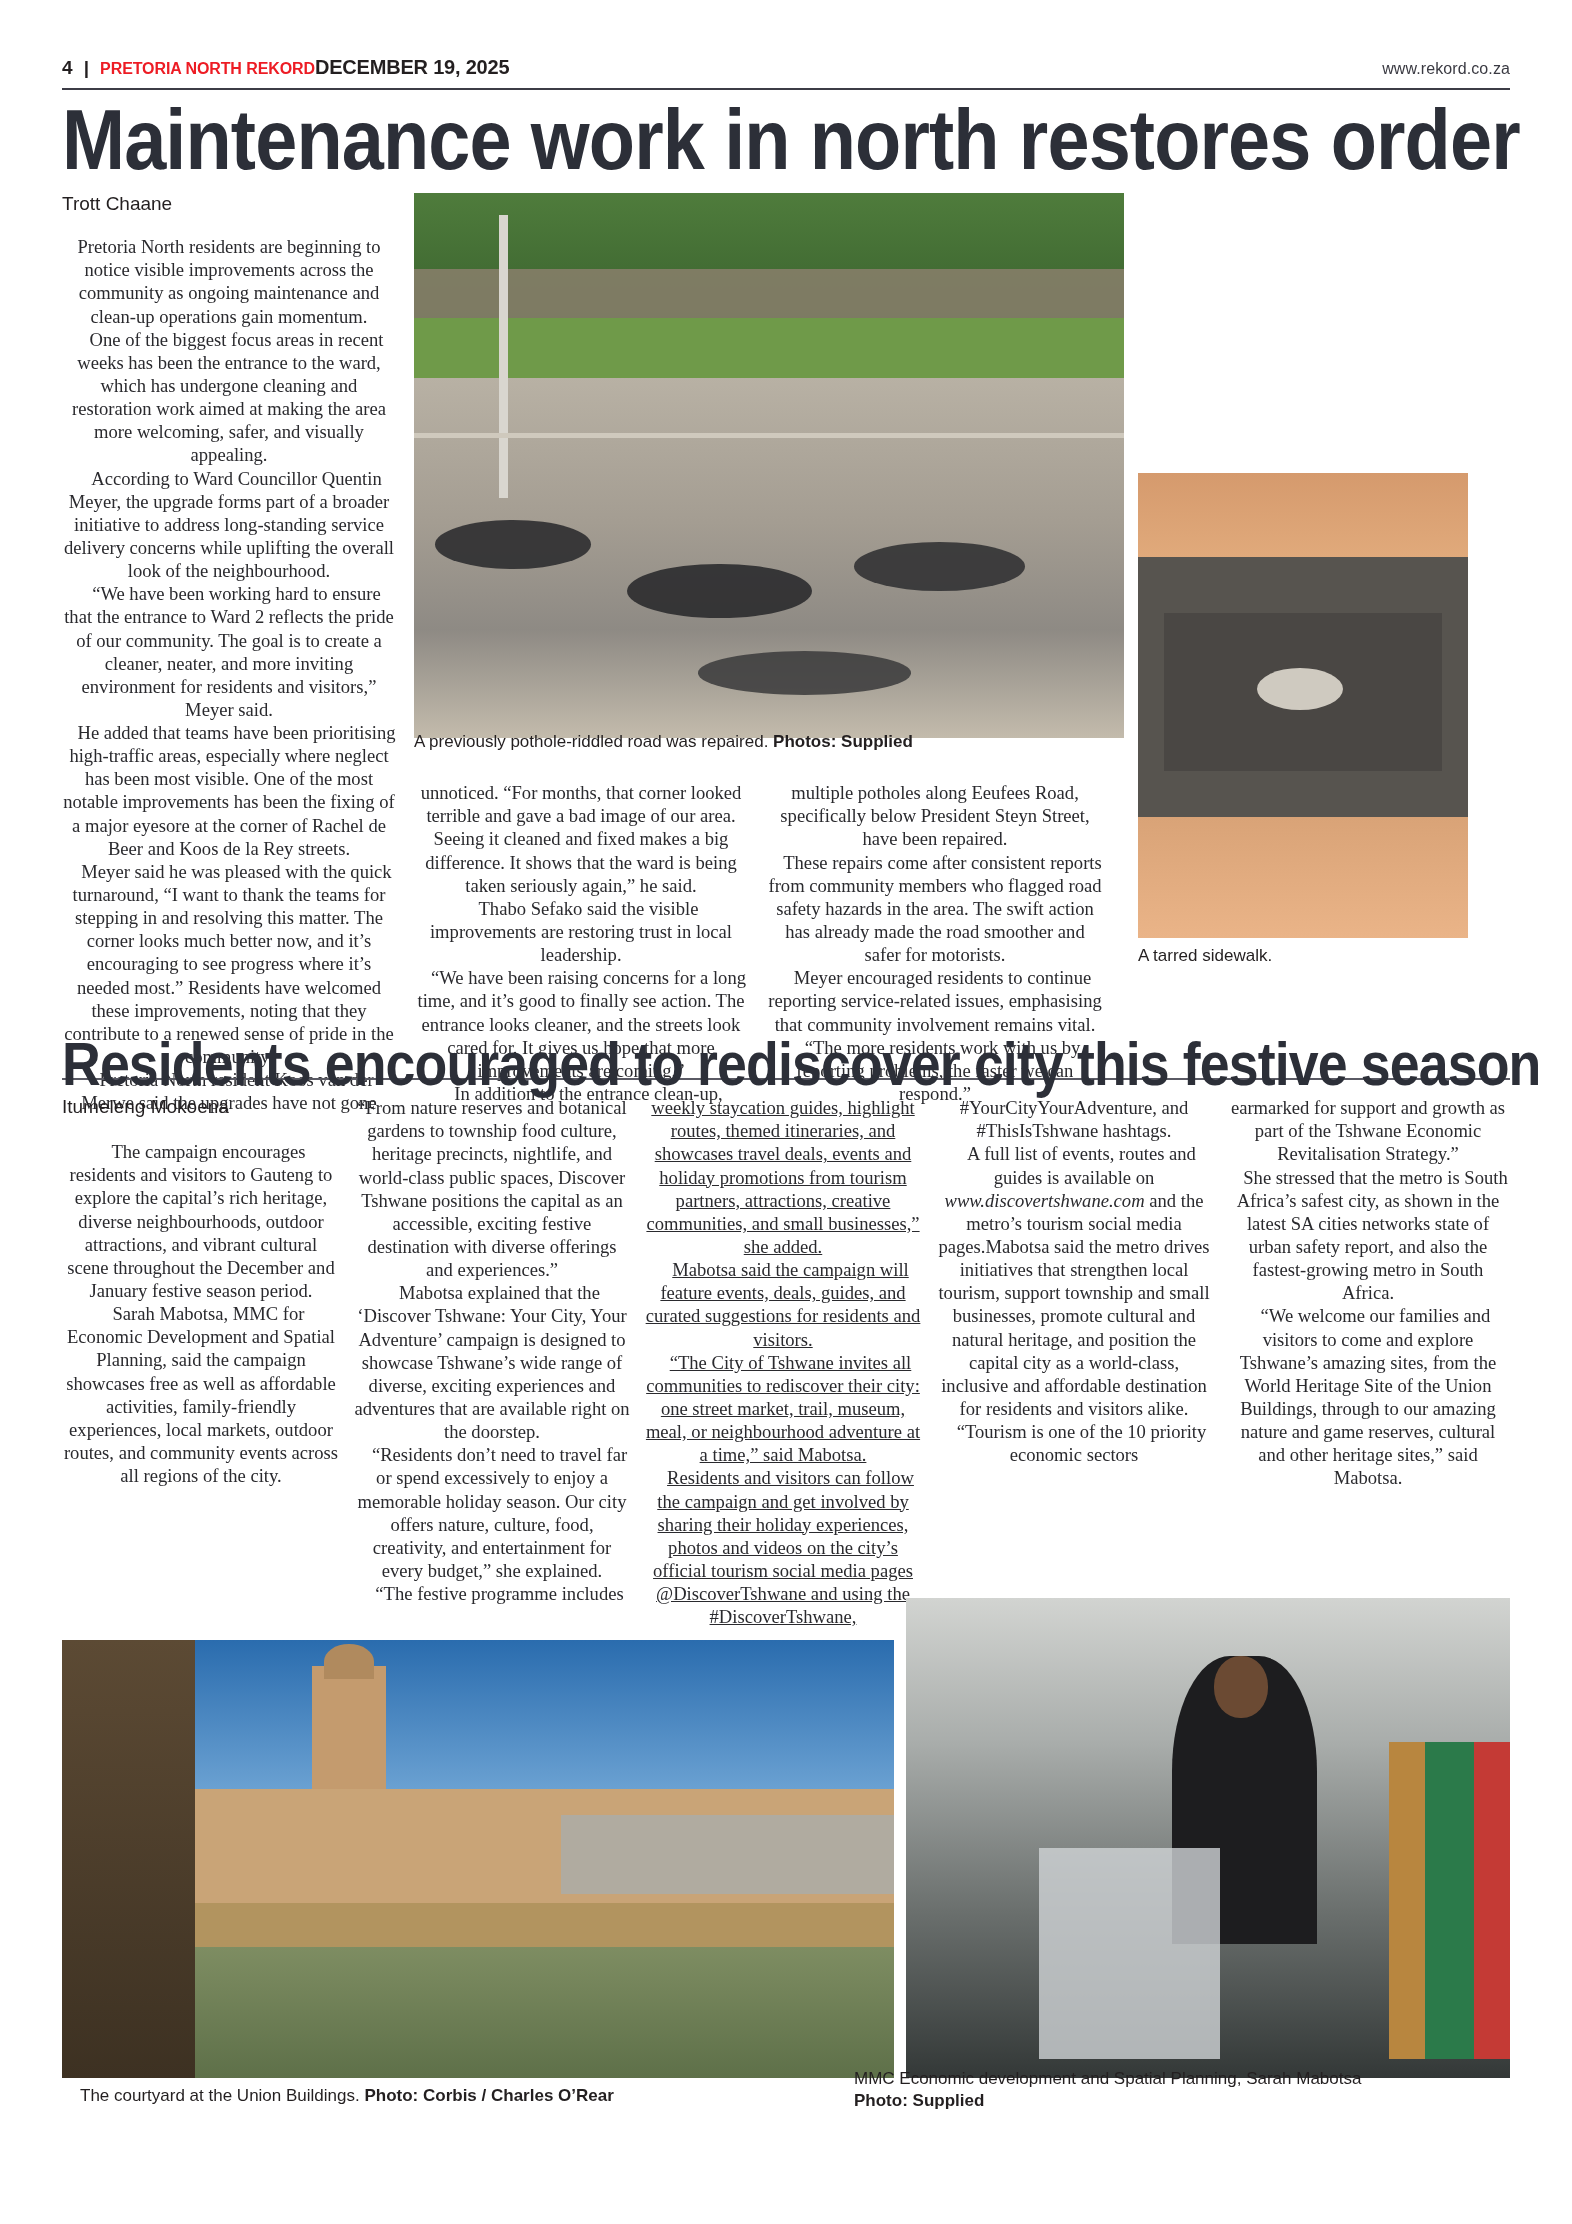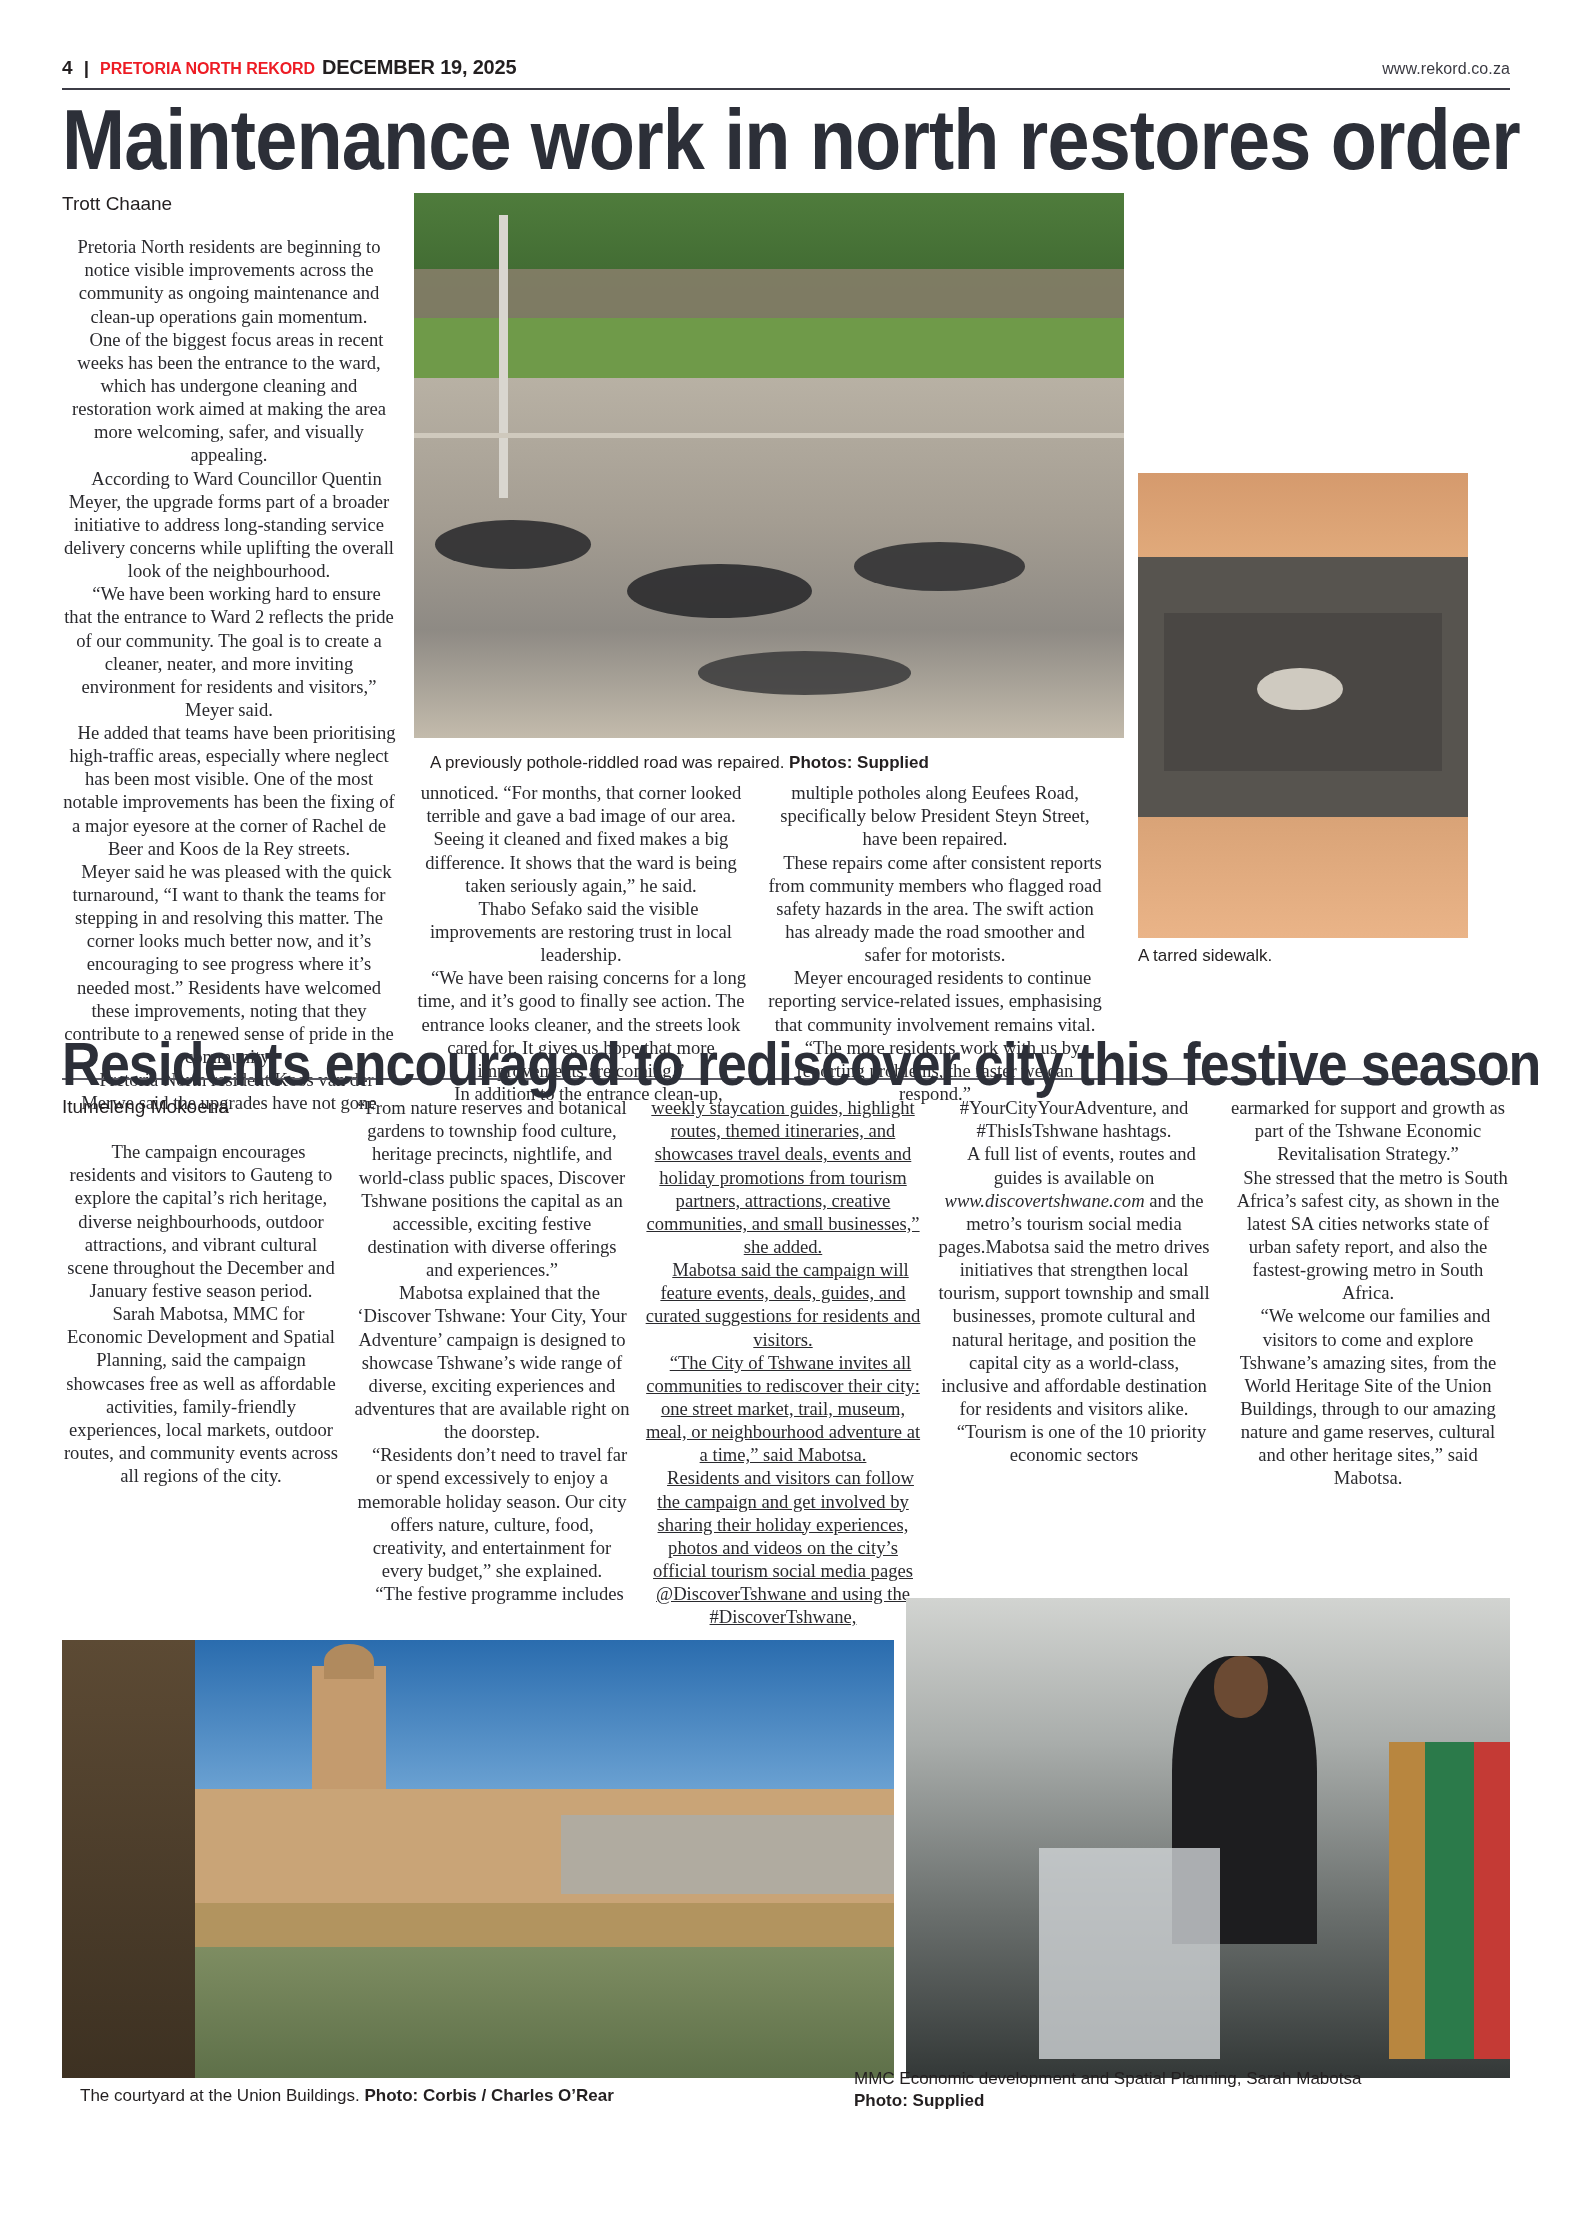--- a/index.html
+++ b/index.html
@@ -14,21 +14,21 @@
 
   
   .masthead{
     display:flex;align-items:baseline;
     padding-top:56px;
     font-family:"Liberation Sans", sans-serif;
   }
   .mh-page{font-size:19px;font-weight:700;color:#231f20;letter-spacing:.2px;}
   .mh-sep{font-size:19px;font-weight:700;color:#231f20;margin:0 11px;}
   .mh-pub{font-size:16px;font-weight:700;color:#ed1c24;letter-spacing:-.1px;}
-  .mh-date{font-size:20px;font-weight:700;color:#231f20;margin-left:7px;letter-spacing:-.2px;}
+  .mh-date{font-size:20px;font-weight:700;color:#231f20;letter-spacing:-.2px;}
   .mh-url{margin-left:auto;font-size:16px;font-weight:400;color:#3a3a42;letter-spacing:.1px;}
 
   .rule-top{border-top:2px solid #3c3c46;margin-top:9px;}
 
   
   .headline{
     font-family:"Liberation Sans Narrow","Liberation Sans", sans-serif;
     font-weight:700;
     color:#2c2f38;
     line-height:.92;
@@ -58,21 +58,21 @@
   .s1-photo-side{
     position:absolute;left:1076px;top:280px;width:330px;height:465px;
     background:linear-gradient(#d8a377 0%,#e0a877 18%,#6f6c68 30%,#5b5854 52%,#7d7a74 64%,#dba87c 76%,#e8b184 100%);
     overflow:hidden;
   }
   .cap{
     font-family:"Liberation Sans", sans-serif;
     font-size:17px;color:#231f20;line-height:1.3;
   }
   .cap b{font-weight:700;}
-  .cap-main{position:absolute;left:352px;top:559px;width:712px;margin-left:16px;}
+  .cap-main{position:absolute;left:352px;top:538px;width:712px;}
   .cap-side{position:absolute;left:1076px;top:752px;width:340px;}
 
   .s1-col2{position:absolute;left:352px;top:588px;width:334px;}
   .s1-col3{position:absolute;left:706px;top:588px;width:334px;}
 
   
   .bodytxt{
     font-family:"Liberation Serif", serif;
     font-size:18.6px;
     line-height:1.245;

